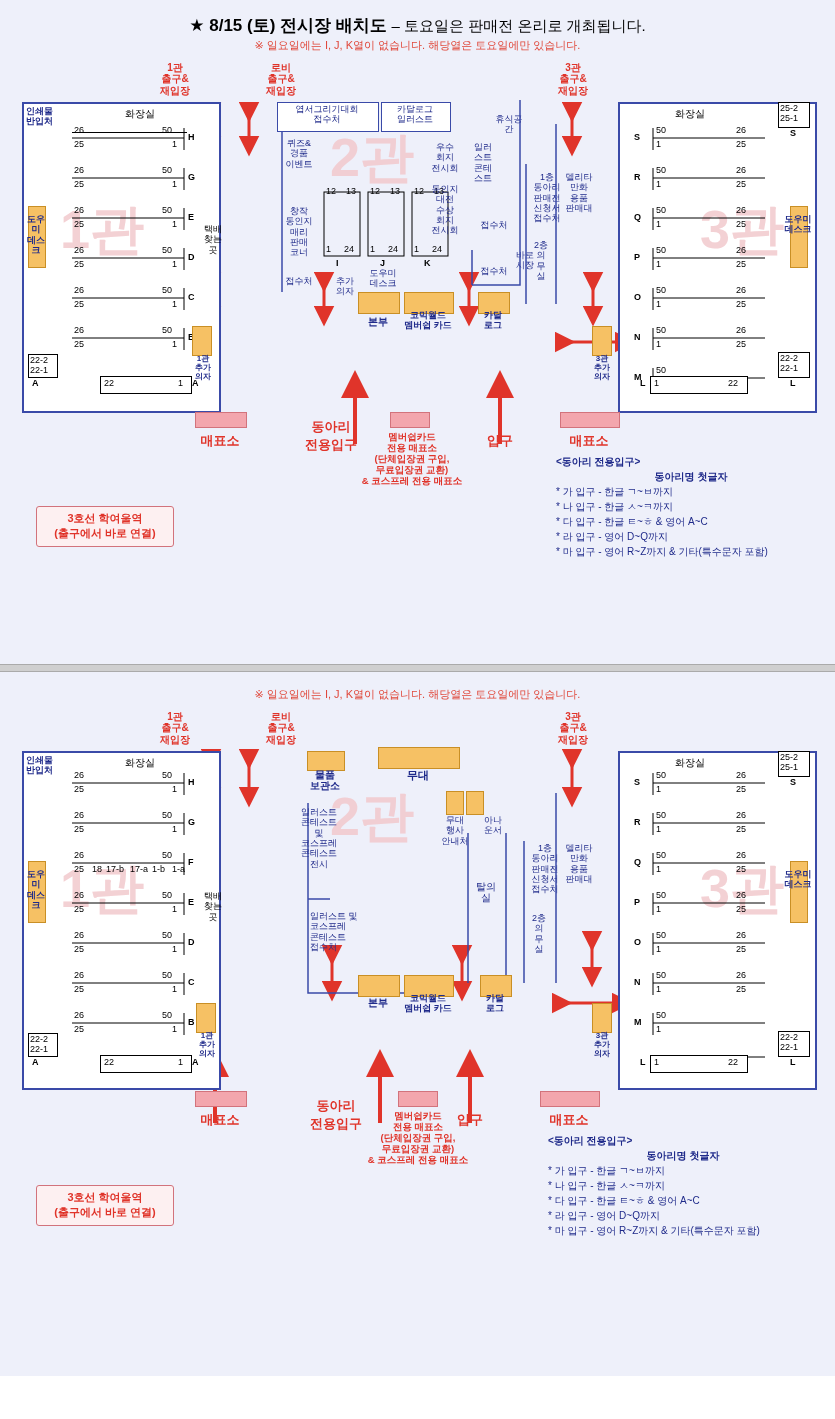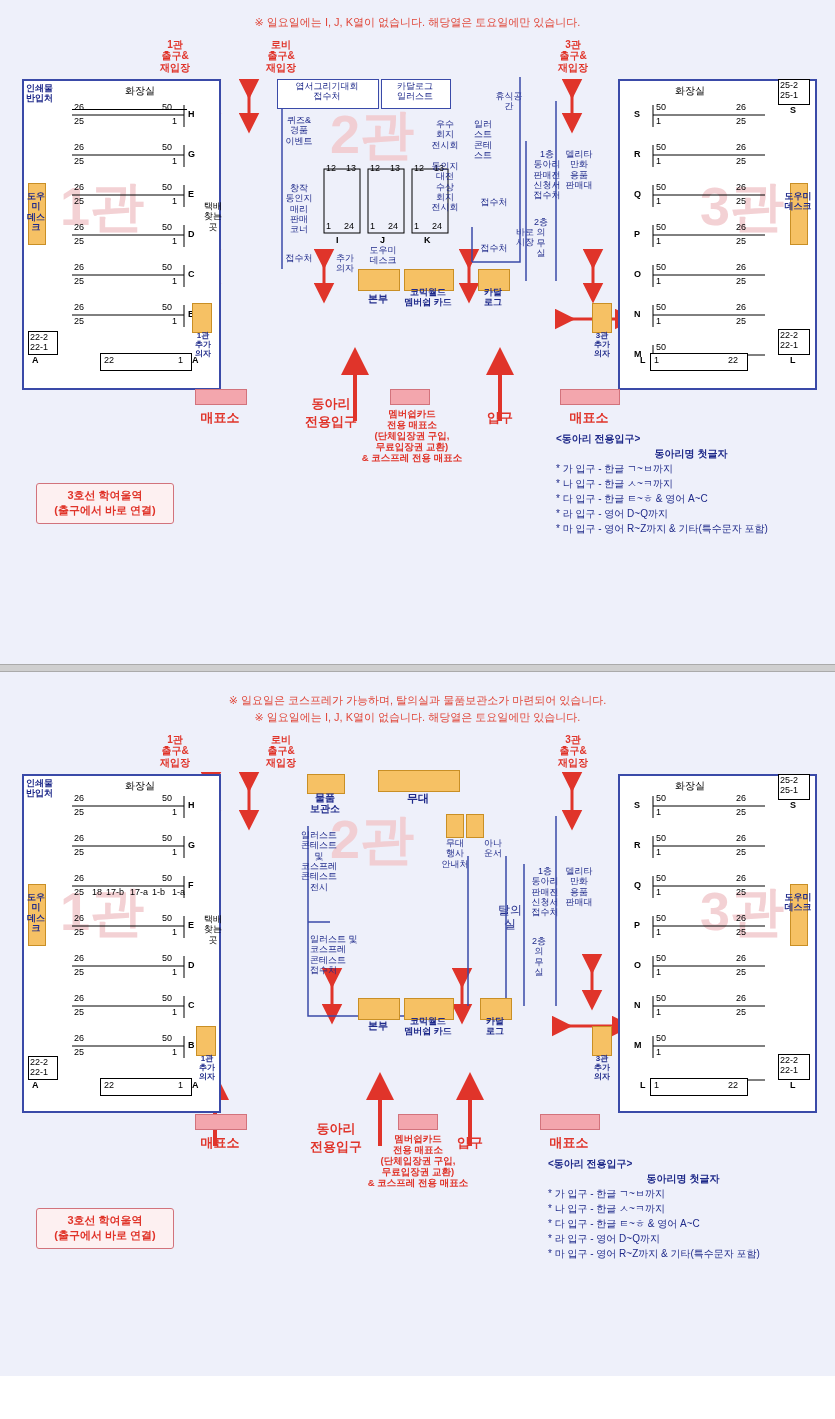--- a/index.html
+++ b/index.html
@@ -35,20 +35,24 @@
 </style>
 </head>
 <body>
 
 <div class="page">
 
 
   <div class="section sat">
 
     <div class="sec-head">
+      <div class="h1">
+        <span>★ 8/15 (토) 전시장 배치도</span>
+        <span class="sub">– 토요일은 판매전 온리로 개최됩니다.</span>
+      </div>
       <div class="note" style="margin-top:1px">※ 일요일에는 I, J, K열이 없습니다. 해당열은 토요일에만 있습니다.</div>
     </div>
 
     <div class="mapwrap" style="height:540px">
 
       <div class="lbl red" style="left:140px;top:8px;width:70px;white-space:pre-line">1관
 출구&amp;
 재입장</div>
       <div class="lbl red" style="left:246px;top:8px;width:70px;white-space:pre-line">로비
 출구&amp;
@@ -377,21 +381,20 @@
       <div class="station" style="left:36px;top:452px;width:120px;white-space:pre-line">3호선 학여울역
 (출구에서 바로 연결)</div>
     </div>
   </div>
 
   <div class="divider"></div>
 
   <div class="section sun">
 
     <div class="sec-head">
-      <div class="note">※ 일요일은 코스프레가 가능하며, 탈의실과 물품보관소가 마련되어 있습니다.</div>
       <div class="note" style="margin-top:1px">※ 일요일에는 I, J, K열이 없습니다. 해당열은 토요일에만 있습니다.</div>
     </div>
 
     <div class="mapwrap" style="height:580px">
 
       <div class="lbl red" style="left:140px;top:8px;width:70px;white-space:pre-line">1관
 출구&amp;
 재입장</div>
       <div class="lbl red" style="left:246px;top:8px;width:70px;white-space:pre-line">로비
 출구&amp;
@@ -532,21 +535,21 @@
 콘테스트
 및
 코스프레
 콘테스트
 전시</div>
       <div class="lbl blue" style="left:310px;top:208px;width:50px;white-space:pre-line;font-size:9px;text-align:left">일러스트 및
 코스프레
 콘테스트
 접수처</div>
 
-      <div class="lbl blue" style="left:498px;top:178px;width:24px;white-space:pre-line;font-size:12px">탈의
+      <div class="lbl blue" style="left:474px;top:178px;width:24px;white-space:pre-line;font-size:10px">탈의
 실</div>
       <svg class="abs" style="left:462px;top:130px" width="60" height="170">
         <path d="M6,0 L6,150 M44,0 L44,150" stroke="#3a4aa8" stroke-width="1.5" fill="none"></path>
       </svg>
 
       <div class="orange" style="left:358px;top:272px;width:40px;height:20px"></div>
       <div class="orange" style="left:404px;top:272px;width:48px;height:20px"></div>
       <div class="orange" style="left:480px;top:272px;width:30px;height:20px"></div>
       <div class="lbl blue b" style="left:358px;top:294px;width:40px;font-size:10px">본부</div>
       <div class="lbl blue b" style="left:398px;top:290px;width:60px;white-space:pre-line;font-size:9px">코믹월드

